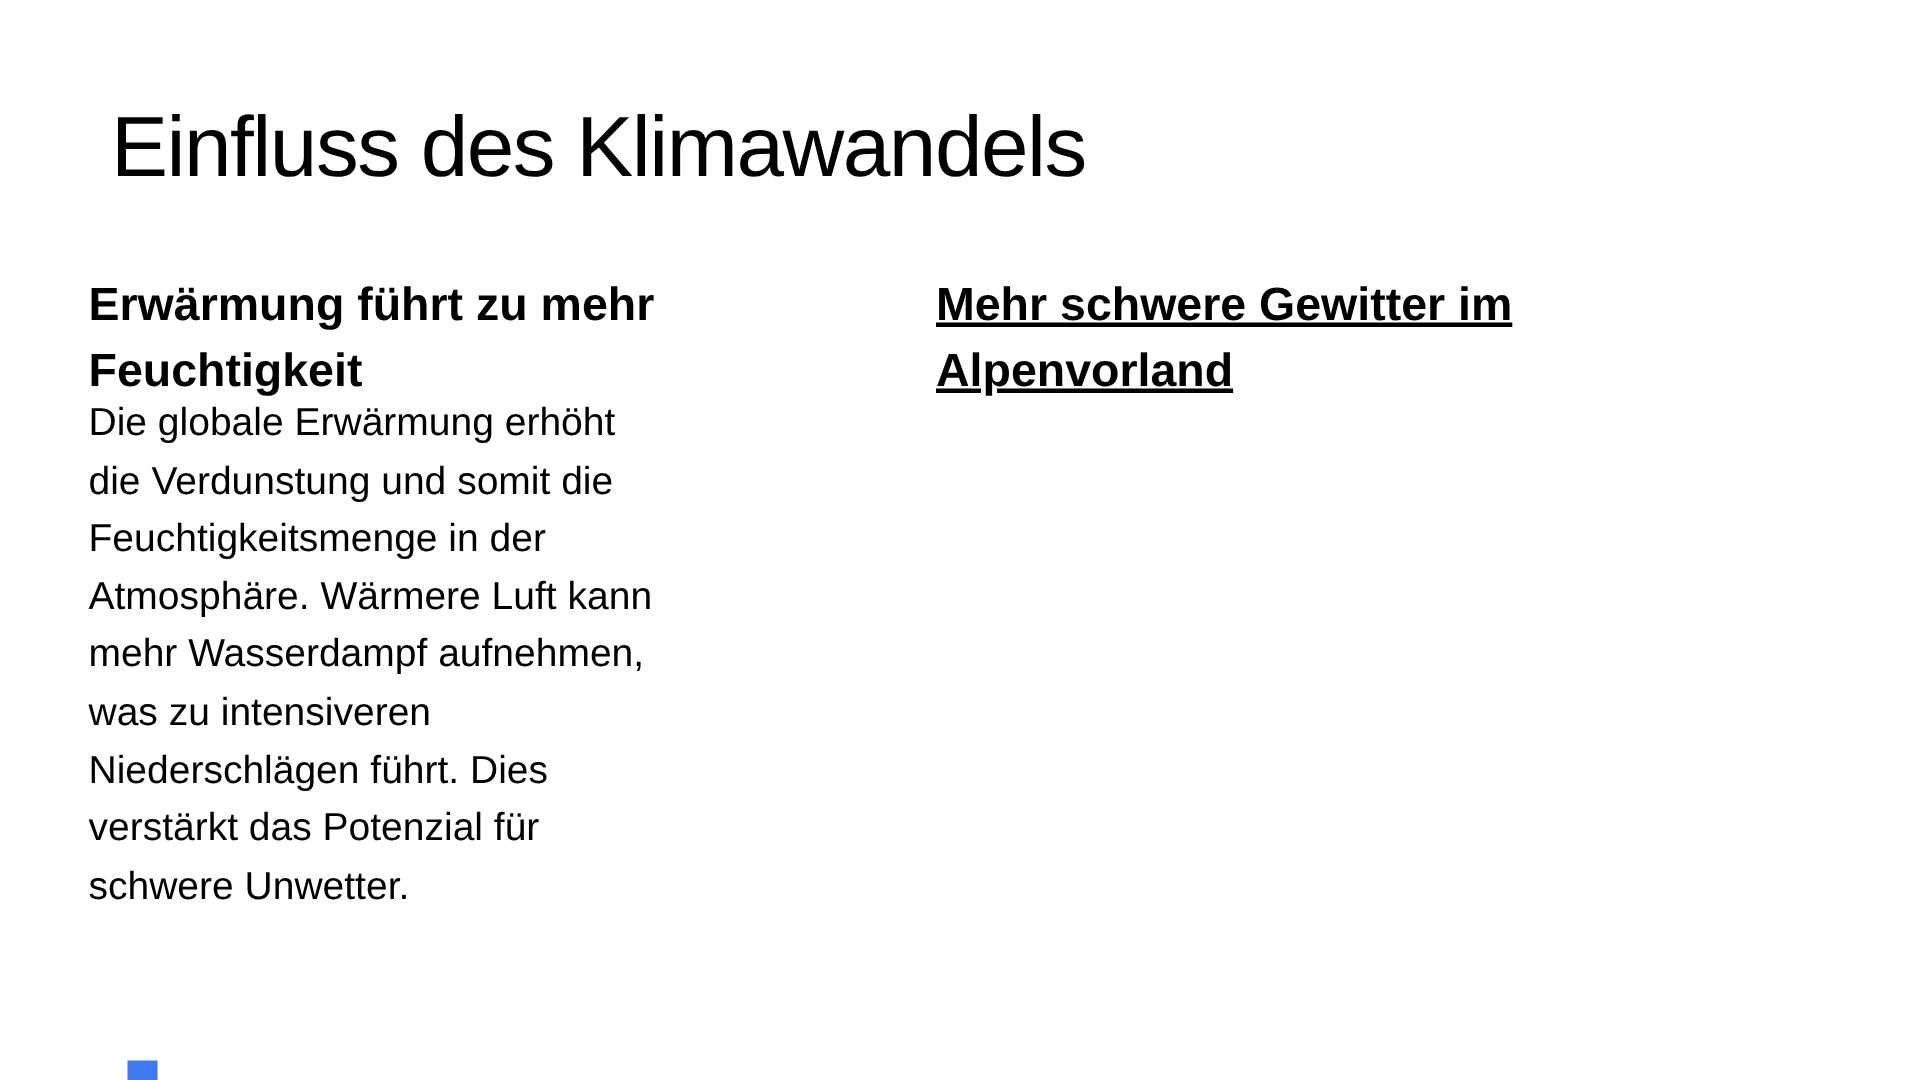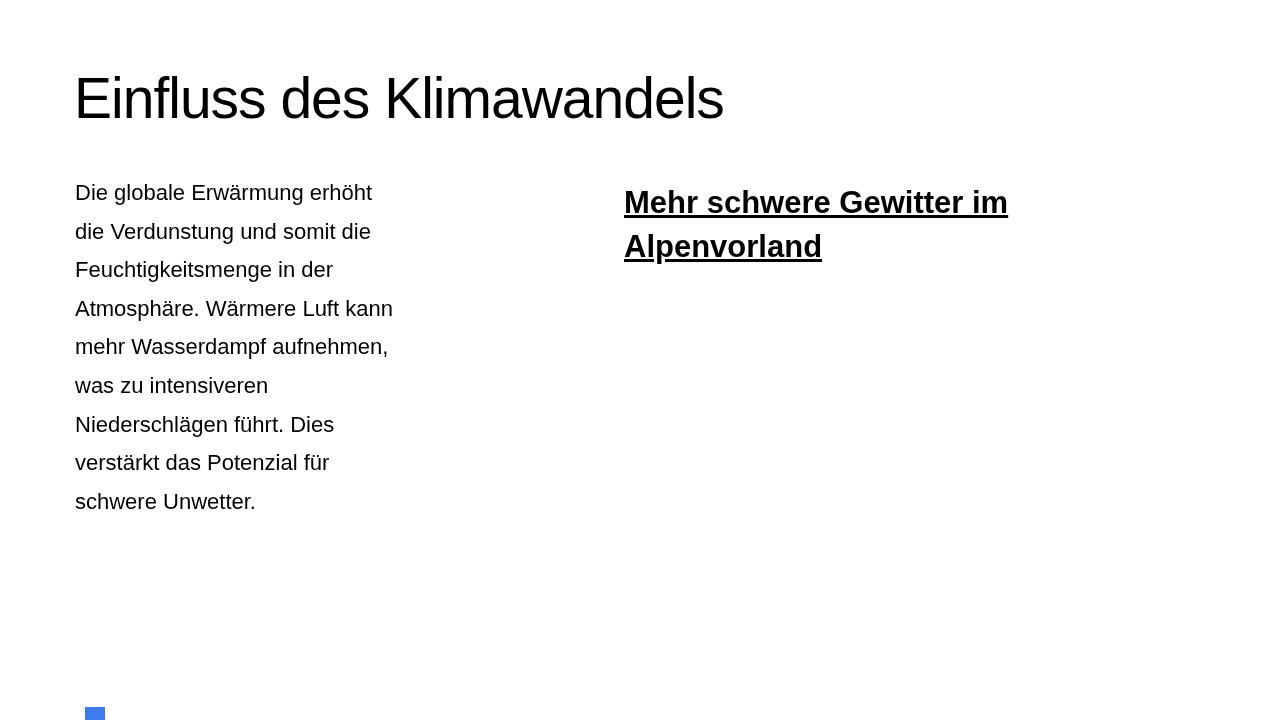--- a/index.html
+++ b/index.html
@@ -45,43 +45,45 @@
     text-decoration: underline;
   }
   .col-heading {
     margin: 0;
     font-size: 31px;
     font-weight: 700;
     line-height: 44px;
     white-space: pre-line;
   }
   .col-body {
-    margin: 16px;
+    margin: 0;
     margin-top: -7px;
-    font-size: 22px;
+    font-size: 26px;
     font-weight: 400;
     line-height: 38.6px;
     white-space: pre-line;
   }
   .accent-shape {
     position: absolute;
     left: 85px;
     top: 707px;
     width: 20px;
     height: 13px;
   }
 </style>
 </head>
 <body style="color: rgb(0, 0, 0);">
 
 <div class="slide" style="background: rgb(255, 255, 255);">
 
   <h1 class="slide-title">Einfluss des Klimawandels</h1>
 
   <div class="column column-left">
+    <h2 class="col-heading">Erwärmung führt zu mehr
+Feuchtigkeit</h2>
     <p class="col-body">Die globale Erwärmung erhöht
 die Verdunstung und somit die
 Feuchtigkeitsmenge in der
 Atmosphäre. Wärmere Luft kann
 mehr Wasserdampf aufnehmen,
 was zu intensiveren
 Niederschlägen führt. Dies
 verstärkt das Potenzial für
 schwere Unwetter.</p>
   </div>

